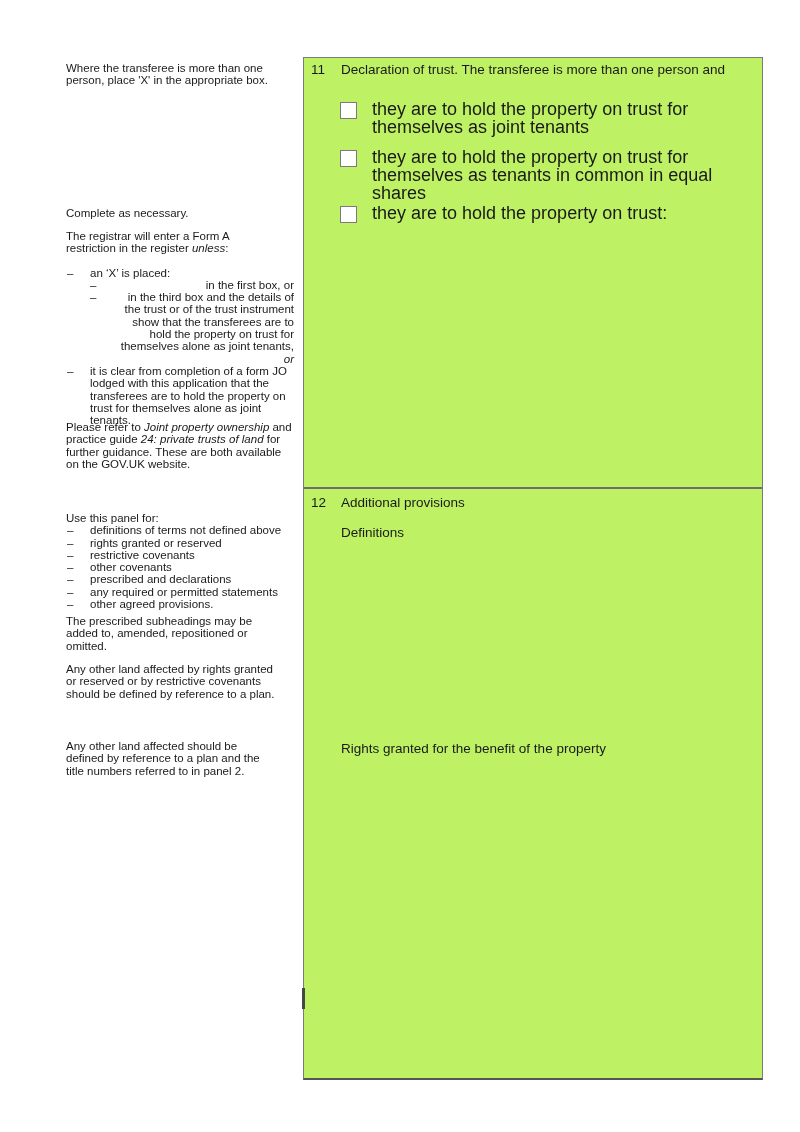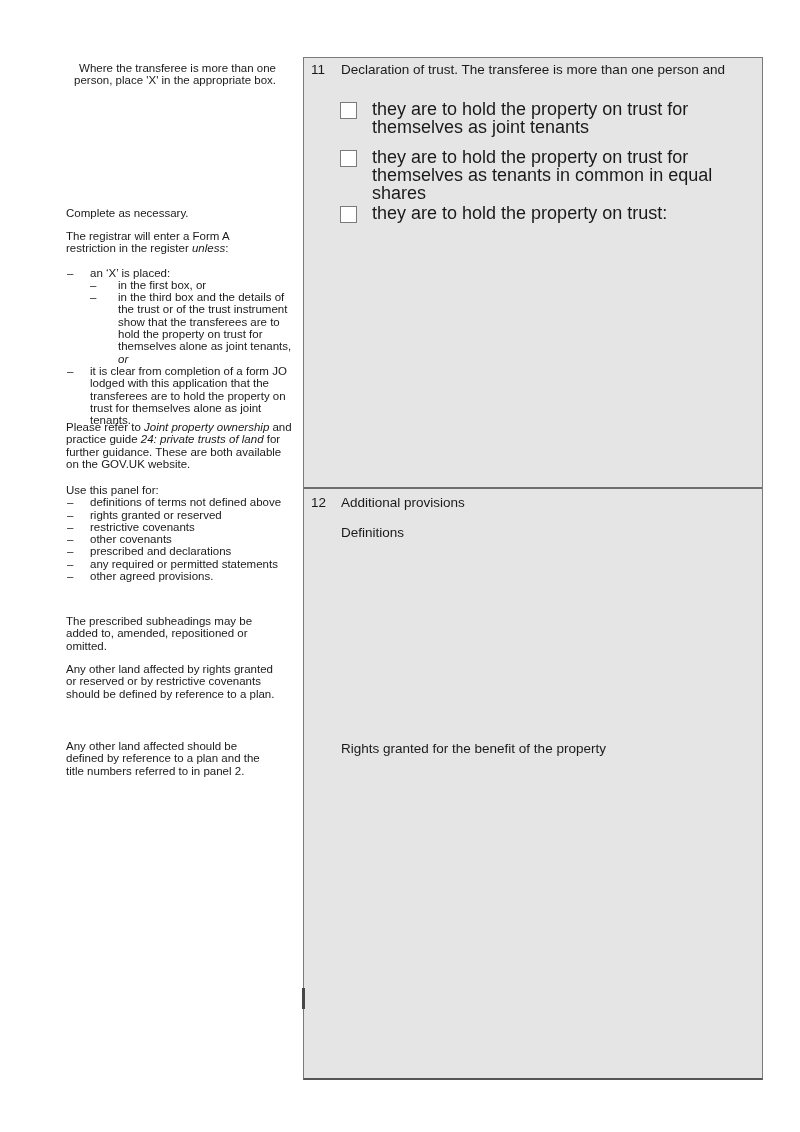--- a/index.html
+++ b/index.html
@@ -12,28 +12,28 @@
   .i{font-style:italic;}
   .u{}
   
   .note{
     position:absolute;left:66px;width:228px;
     font-size:11.5px;line-height:12.3px;margin:0;
   }
   .note p{margin:0 0 12px 0;}
   .dash-item{position:relative;padding-left:24px;}
   .dash-item::before{content:"–";position:absolute;left:1px;top:0;}
-  .dash-sub{position:relative;padding-left:28px;}
+  .dash-sub{position:relative;padding-left:28px;text-align:right;}
   .dash-sub::before{content:"–";position:absolute;left:0;top:0;}
-  .w210{width:210px;text-align:right;} .w200{width:200px;} .w215{width:215px;}
+  .w210{width:210px;} .w200{width:200px;} .w215{width:215px;}
   .w196{width:196px;} .w190{width:190px;} .w195{width:195px;}
   
   .panel{
     position:absolute;left:303px;top:57px;width:460px;height:1023px;
-    box-sizing:border-box;background:#e5e5e5;
+    box-sizing:border-box;background:#bef264;
     border:1px solid #7a7a7a;border-bottom:2px solid #555555;
   }
   .sec-num{position:absolute;left:7px;font-size:13.5px;line-height:18px;}
   .sec-body{position:absolute;left:37px;font-size:13.5px;line-height:18px;}
   .opt-row{position:absolute;left:36px;display:flex;align-items:flex-start;}
   .checkbox{
     width:15px;height:15px;border:1px solid #7a7a7a;background:#ffffff;
     flex:none;margin-top:2px;cursor:pointer;
   }
   .opt-label{margin-left:15px;width:370px;font-size:18px;line-height:18px;}
@@ -54,21 +54,21 @@
     <div class="dash-item">
       <span>an ‘X’ is placed:</span>
       <div class="dash-sub"><span>in the first box, or</span></div>
       <div class="dash-sub"><span>in the third box and the details of the trust or of the trust instrument show that the transferees are to hold the property on trust for themselves alone as joint tenants, </span><span class="i">or</span></div>
     </div>
     <div class="dash-item"><span>it is clear from completion of a form JO lodged with this application that the transferees are to hold the property on trust for themselves alone as joint tenants.</span></div>
   </div>
 
   <p class="note" style="top:421px"><span>Please refer to </span><span class="i u">Joint property ownership</span><span> and </span><span class="u">practice guide</span><span class="i u"> 24: private trusts of land</span><span> for further guidance. These are both available on the GOV.UK website.</span></p>
 
-  <div class="note" style="top:484px">
+  <div class="note" style="top:512px">
     <span>Use this panel for:</span>
     <div class="dash-item w196"><span>definitions of terms not defined above</span></div>
     <div class="dash-item"><span>rights granted or reserved</span></div>
     <div class="dash-item"><span>restrictive covenants</span></div>
     <div class="dash-item"><span>other covenants</span></div>
     <div class="dash-item"><span>prescribed and declarations</span></div>
     <div class="dash-item"><span>any required or permitted statements</span></div>
     <div class="dash-item"><span>other agreed provisions.</span></div>
   </div>
 

